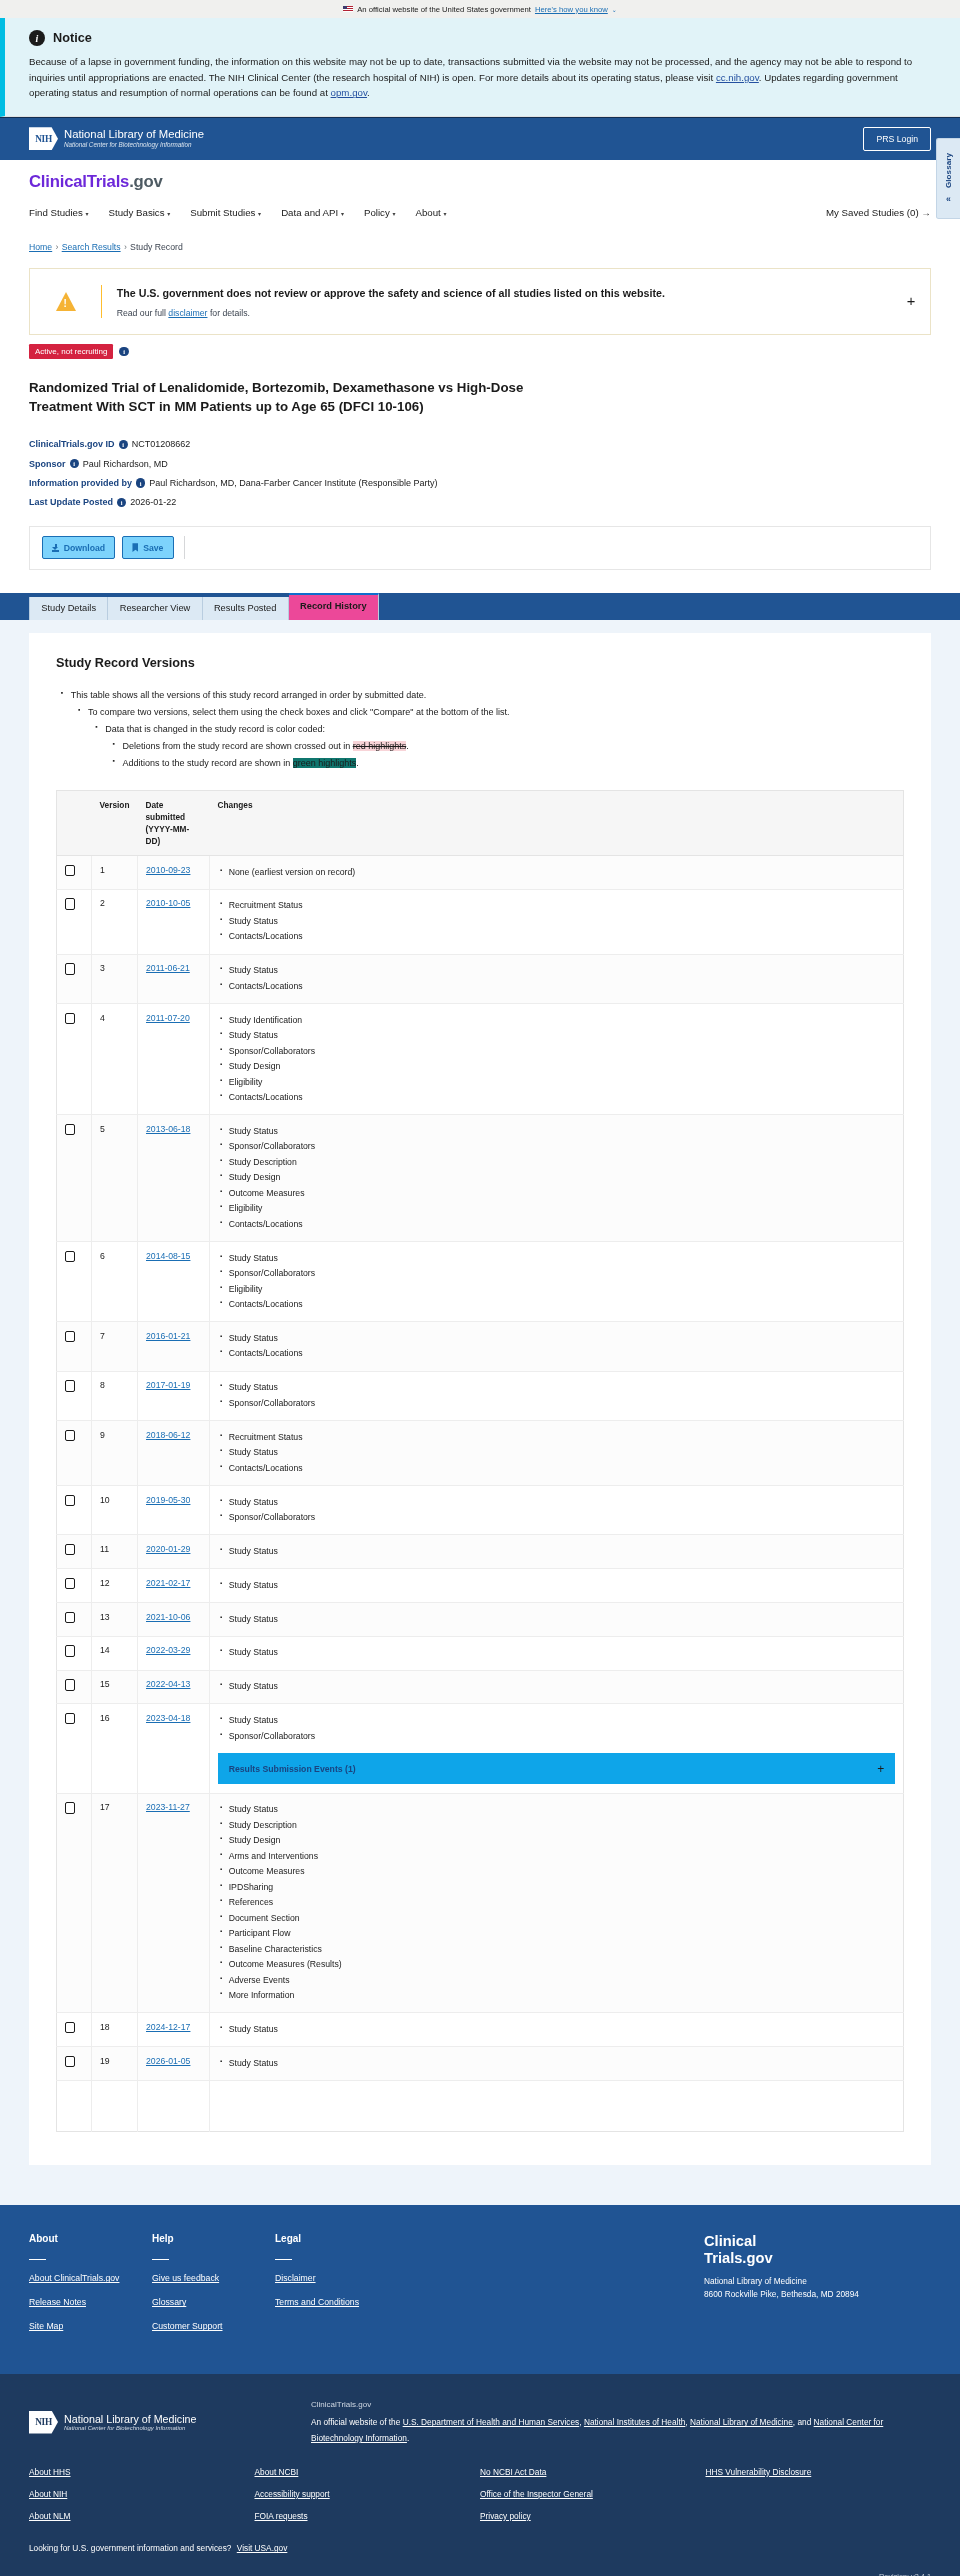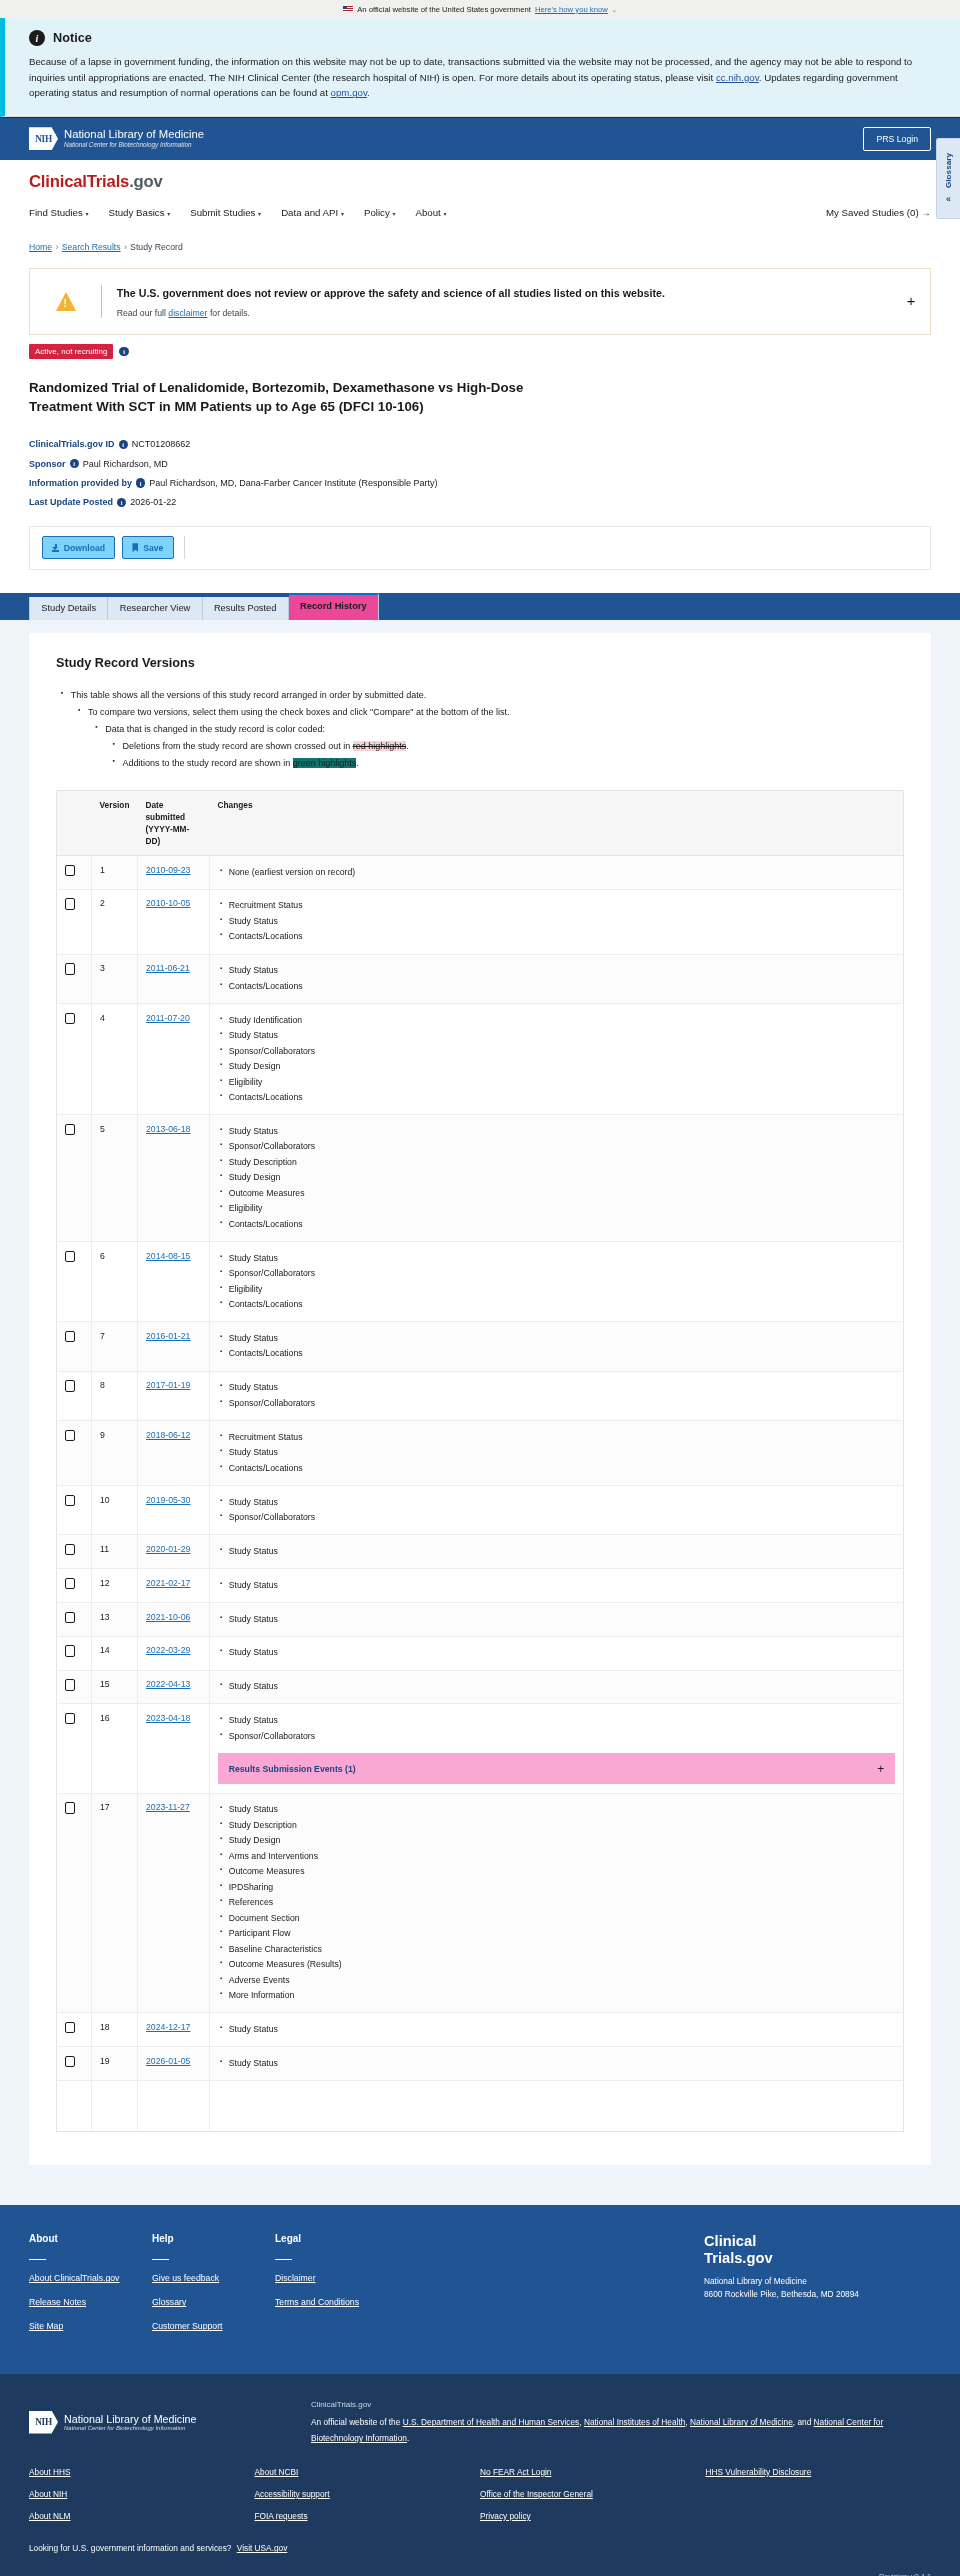--- a/index.html
+++ b/index.html
@@ -122,21 +122,21 @@
     font-size:8.7px;
     padding:6px 12px;
     border-radius:2px;
     background:transparent;
     cursor:pointer;
   }
 
   
   .site-head { background:#fff; padding:12px 29px 0 29px; }
   .brand { font-size:16.7px; font-weight:bold; letter-spacing:-0.2px; }
-  .brand .b1 { color:#b91c1c; }
+  .brand .b1 { color:#6d28d9; }
   .brand .b2 { color:#4e5b63; }
   .mainnav {
     display:flex; align-items:center;
     margin-top:14.7px; padding-bottom:9.3px;
     gap:20px;
     font-size:9.7px;
   }
   .mainnav .nav-item { color:#1b1b1b; cursor:pointer; white-space:nowrap; }
   .mainnav .nav-item .caret { font-size:6px; margin-left:2.7px; color:#444; }
   .mainnav .saved { margin-left:auto; color:#1b1b1b; font-size:9.7px; cursor:pointer; }
@@ -343,21 +343,21 @@
   }
   .changes-list { margin:0; padding-left:10.7px; list-style:none; }
   .changes-list li { position:relative; line-height:1.78; }
   .changes-list li:before {
     content:"\25AA";
     position:absolute; left:-8.7px; top:0;
     font-size:6px; color:#1b1b1b;
   }
   .rse {
     margin-top:9.3px;
-    background:#f9a8d4;
+    background:#0ea5e9;
     padding:9.3px 10.7px;
     display:flex; align-items:center;
     cursor:pointer;
   }
   .rse-label { font-weight:bold; font-size:8.7px; color:#1a4480; }
   .rse-plus { margin-left:auto; font-size:12px; color:#1b1b1b; line-height:1; }
   tr.empty-row td { height:51px; background:#fff !important; border-right:none; }
 
   
   .footer-main { background:#205493; padding:28px 29px 29px 29px; display:flex; }
@@ -881,21 +881,21 @@
       <a href="#">About HHS</a>
       <a href="#">About NIH</a>
       <a href="#">About NLM</a>
     </div>
     <div class="lcol">
       <a href="#">About NCBI</a>
       <a href="#">Accessibility support</a>
       <a href="#">FOIA requests</a>
     </div>
     <div class="lcol">
-      <a href="#">No FEAR Act Login</a>
+      <a href="#">No NCBI Act Data</a>
       <a href="#">Office of the Inspector General</a>
       <a href="#">Privacy policy</a>
     </div>
     <div class="lcol">
       <a href="#">HHS Vulnerability Disclosure</a>
     </div>
   </div>
 
   <div class="fb-usa">
     <span>Looking for U.S. government information and services?</span><a href="#">Visit USA.gov</a>

